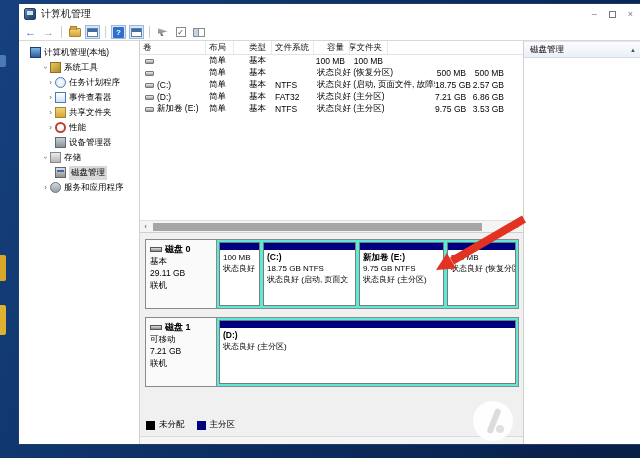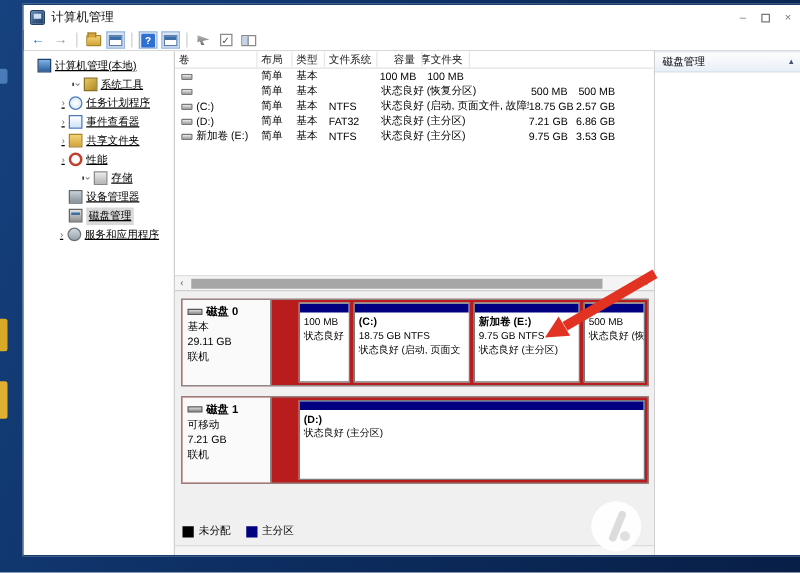--- a/index.html
+++ b/index.html
@@ -47,25 +47,25 @@
              display:flex; align-items:center; justify-content:center; border-radius:1px; }
   .pointer-ic { width:10px; height:8px; background:linear-gradient(#b8b8b8,#707070); clip-path:polygon(0 0,100% 45%,45% 60%,60% 100%,35% 100%,25% 62%,0 75%); }
   .check-ic { width:10px; height:10px; border:1px solid #8a8a8a; background:#fff; color:#4a4a4a; font-size:8px; line-height:9px; text-align:center; }
   .panel-ic { width:12px; height:9px; border:1px solid #8a8a8a; background:#fff; position:relative; }
   .panel-ic::before { content:""; position:absolute; left:0; top:0; bottom:0; width:4px; background:#c3d3e8; border-right:1px solid #8a8a8a; }
 
   .main { flex:1; display:flex; min-height:0; }
 
   
   .tree { width:121px; border-right:1px solid #d0d0d0; padding-top:4px; flex:0 0 auto; background:#fff; }
-  .titem { height:15px; display:flex; align-items:center; font-size:8.5px; white-space:nowrap;text-decoration:underline; }
+  .titem { height:15px; display:flex; align-items:center; font-size:8.5px; white-space:nowrap; }
   .titem .chev { width:9px; text-align:center; color:#666; font-size:8px; flex:0 0 auto; }
   .titem .chev.open { transform:rotate(90deg); }
   .titem .tic { width:11px; height:11px; margin:0 3px 0 0; flex:0 0 auto; }
-  .ind0 { padding-left:2px; } .ind1 { padding-left:14px;justify-content:center; } .ind2 { padding-left:27px; }
+  .ind0 { padding-left:2px; } .ind1 { padding-left:22px; } .ind2 { padding-left:27px; }
   .titem.sel .lbl { background:#d9d9d9; padding:1px 2px; }
   .ic-computer { background:linear-gradient(#7fb2e5,#2b5f9e); border:1px solid #1c3e6e; }
   .ic-tools   { background:linear-gradient(135deg,#e8c860,#b08828); border:1px solid #907020; }
   .ic-clock   { border-radius:50%; background:radial-gradient(#ffffff,#cfe0f0); border:1px solid #4a7ab8; }
   .ic-events  { background:linear-gradient(#ffffff,#d0e2f6); border:1px solid #4a7ab8; }
   .ic-folder  { background:linear-gradient(#f2d478,#d3a53a); border:1px solid #a8842c; }
   .ic-perf    { border-radius:50%; border:2px solid #c04030; background:#fff; }
   .ic-device  { background:linear-gradient(#c8d0d8,#889098); border:1px solid #606870; }
   .ic-storage { background:linear-gradient(#ececec,#b4b4b4); border:1px solid #888; }
   .ic-disk    { background:linear-gradient(#e0e0e0,#909090); border:1px solid #666; position:relative; }
@@ -73,34 +73,34 @@
   .ic-services{ border-radius:50%; background:linear-gradient(#d0d8e0,#98a0a8); border:1px solid #687078; }
 
   
   .center { flex:1; display:flex; flex-direction:column; min-width:0; border-right:1px solid #d0d0d0; }
   .listpane { height:179px; background:#fff; overflow:hidden; flex:0 0 auto; }
   .vrow, .vhead { display:flex; align-items:center; font-size:8.5px; white-space:nowrap; }
   .vhead { height:14px; border-bottom:1px solid #e3e3e3; color:#1a1a1a; }
   .vrow { height:12px; }
   .vc { padding-left:3px; overflow:hidden; flex:0 0 auto; }
   .vhead .vc { border-right:1px solid #e8e8e8; height:100%; display:flex; align-items:center; }
-  .c0{width:66px;} .c1{width:28px;} .c2{width:26px;} .c3{width:42px;} .c4{width:121px;}
+  .c0{width:66px;} .c1{width:28px;} .c2{width:26px;margin-left:12px;} .c3{width:42px;} .c4{width:121px;}
   .c5{width:36px; text-align:right; padding-right:5px; justify-content:flex-end;}
   .c6{width:38px; text-align:right; padding-right:5px; justify-content:flex-end;}
   .vrow .c5, .vrow .c6 { padding-left:0; }
   .vol-ic { width:9px; height:5px; background:linear-gradient(#ececec,#9a9a9a); border:1px solid #777; border-radius:1px; margin:0 3px 0 2px; flex:0 0 auto; }
   .c0 { display:flex; align-items:center; }
 
   .hscroll { height:12px; background:#f4f4f4; border-top:1px solid #e0e0e0; display:flex; align-items:center; flex:0 0 auto; }
   .sarrow { width:11px; text-align:center; font-size:8px; color:#555; line-height:10px; }
   .sthumb { height:8px; width:86%; background:#a6a6a6; margin-left:2px; }
   .hscroll .sarrow.right { margin-left:auto; }
 
   .gpane { flex:1; background:#f0f0f0; border-top:1px solid #cfcfcf; position:relative; min-height:0; }
-  .diskrow { position:absolute; left:5px; right:4px; height:70px; background:#b91c1c; border:1px solid #8a8a8a; display:flex;gap:20px; }
+  .diskrow { position:absolute; left:5px; right:4px; height:70px; background:#5eead4; border:1px solid #8a8a8a; display:flex; }
   .diskrow.d0 { top:6px; } .diskrow.d1 { top:84px; }
   .dhead { width:71px; flex:0 0 auto; border-right:1px solid #8a8a8a; background:#fafafa; padding:3px 4px; font-size:8.5px; line-height:12px; }
   .dhead .dname { font-weight:bold; font-size:9px; display:flex; align-items:center; gap:3px; }
   .disk-ic { width:12px; height:5px; background:linear-gradient(#ddd,#888); border:1px solid #555; flex:0 0 auto; }
   .parts { flex:1; display:flex; padding:2px; gap:3px; min-width:0; }
   .part { border:1px solid #7a7a7a; background:#fff; overflow:hidden; display:flex; flex-direction:column; }
   .band { height:7px; flex:0 0 auto; }
   .band.primary { background:#000080; }
   .band.unalloc { background:#000000; }
   .ptxt { padding:2px 3px; font-size:8px; line-height:11px; white-space:nowrap; overflow:hidden; }
@@ -208,29 +208,29 @@
       <div class="titem ind2">
         <span class="chev">›</span>
         <span class="tic ic-folder"></span>
         <span class="lbl">共享文件夹</span>
       </div>
       <div class="titem ind2">
         <span class="chev">›</span>
         <span class="tic ic-perf"></span>
         <span class="lbl">性能</span>
       </div>
+      <div class="titem ind2">
+        <span class="chev"></span>
+        <span class="tic ic-device"></span>
+        <span class="lbl">设备管理器</span>
+      </div>
       <div class="titem ind1">
         <span class="chev open">›</span>
         <span class="tic ic-storage"></span>
         <span class="lbl">存储</span>
-      </div>
-      <div class="titem ind2">
-        <span class="chev"></span>
-        <span class="tic ic-device"></span>
-        <span class="lbl">设备管理器</span>
       </div>
       <div class="titem ind2 sel">
         <span class="chev"></span>
         <span class="tic ic-disk"></span>
         <span class="lbl">磁盘管理</span>
       </div>
       <div class="titem ind1">
         <span class="chev">›</span>
         <span class="tic ic-services"></span>
         <span class="lbl">服务和应用程序</span>

